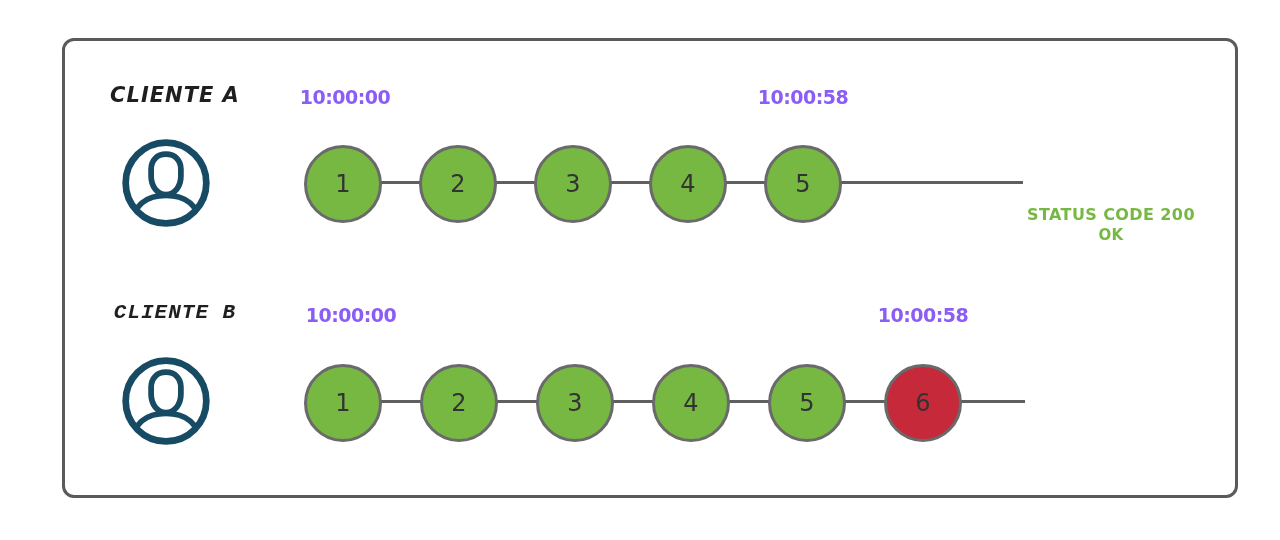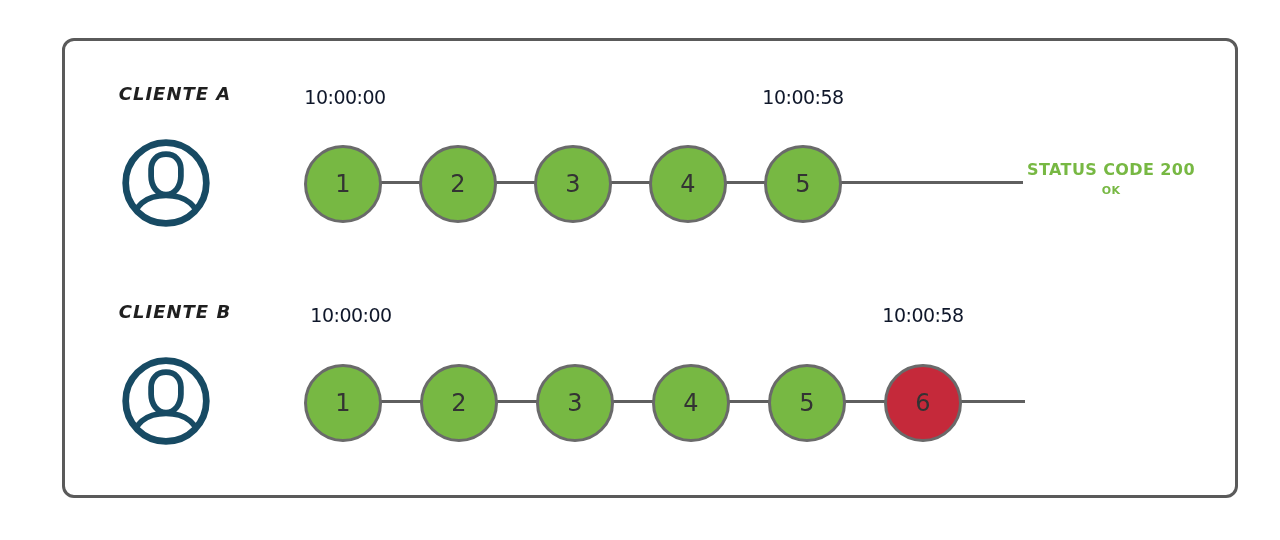--- a/index.html
+++ b/index.html
@@ -25,40 +25,40 @@
     height: 460px;
     border: 3px solid #5a5a5a;
     border-radius: 12px;
     background: #ffffff;
     box-sizing: border-box;
   }
   .client-label {
     position: absolute;
     width: 160px;
     text-align: center;
-    font-size: 18px;
+    font-size: 21px;
     font-weight: 700;
     font-style: italic;
     letter-spacing: 1px;
     color: #1f1f1f;
     white-space: nowrap;
   }
   .label-a { left: 30px; top: 42px; }
-  .label-b { left: 30px; top: 260px; }
+  .label-b { left: 30px; top: 260px; font-family: Liberation Mono, monospace; }
   .user-icon-box { position: absolute; width: 96px; height: 96px; }
   .icon-a { left: 53px; top: 94px; }
   .icon-b { left: 53px; top: 312px; }
   .timestamp {
     position: absolute;
     width: 110px;
     text-align: center;
     font-size: 19px;
-    font-weight: 400;
+    font-weight: 700;
     letter-spacing: -0.5px;
-    color: #0f172a;
+    color: #8b5cf6;
     white-space: nowrap;
   }
   .ts-a1 { left: 225px; top: 45px; }
   .ts-a2 { left: 683px; top: 45px; }
   .ts-b1 { left: 231px; top: 263px; }
   .ts-b2 { left: 803px; top: 263px; }
   .conn-line {
     position: absolute;
     height: 3px;
     background: #5f5f5f;
@@ -87,22 +87,22 @@
     position: absolute;
     width: 200px;
     text-align: center;
     font-weight: 700;
     letter-spacing: 0.4px;
     z-index: 2;
   }
   .status-a { left: 946px; top: 118px; }
   .status-b { left: 946px; top: 337px; }
   .status-line1 { font-size: 16px; line-height: 21px; white-space: nowrap; }
-  .status-line2 { font-size: 11px; line-height: 21px; white-space: nowrap; }
-  .status--ok { color: var(--c-ok-text, #77B843); }
+  .status-line2 { font-size: 15px; line-height: 21px; white-space: nowrap; }
+  .status--ok { color: var(--c-ok-text, #77B843); margin-top: 45px; }
   .status--error { color: var(--c-error-text, #D22B35); }
 </style>
 </head>
 <body>
 
 <div class="canvas">
   <div class="frame">
 
     <div class="client-label label-a">CLIENTE A</div>
 

